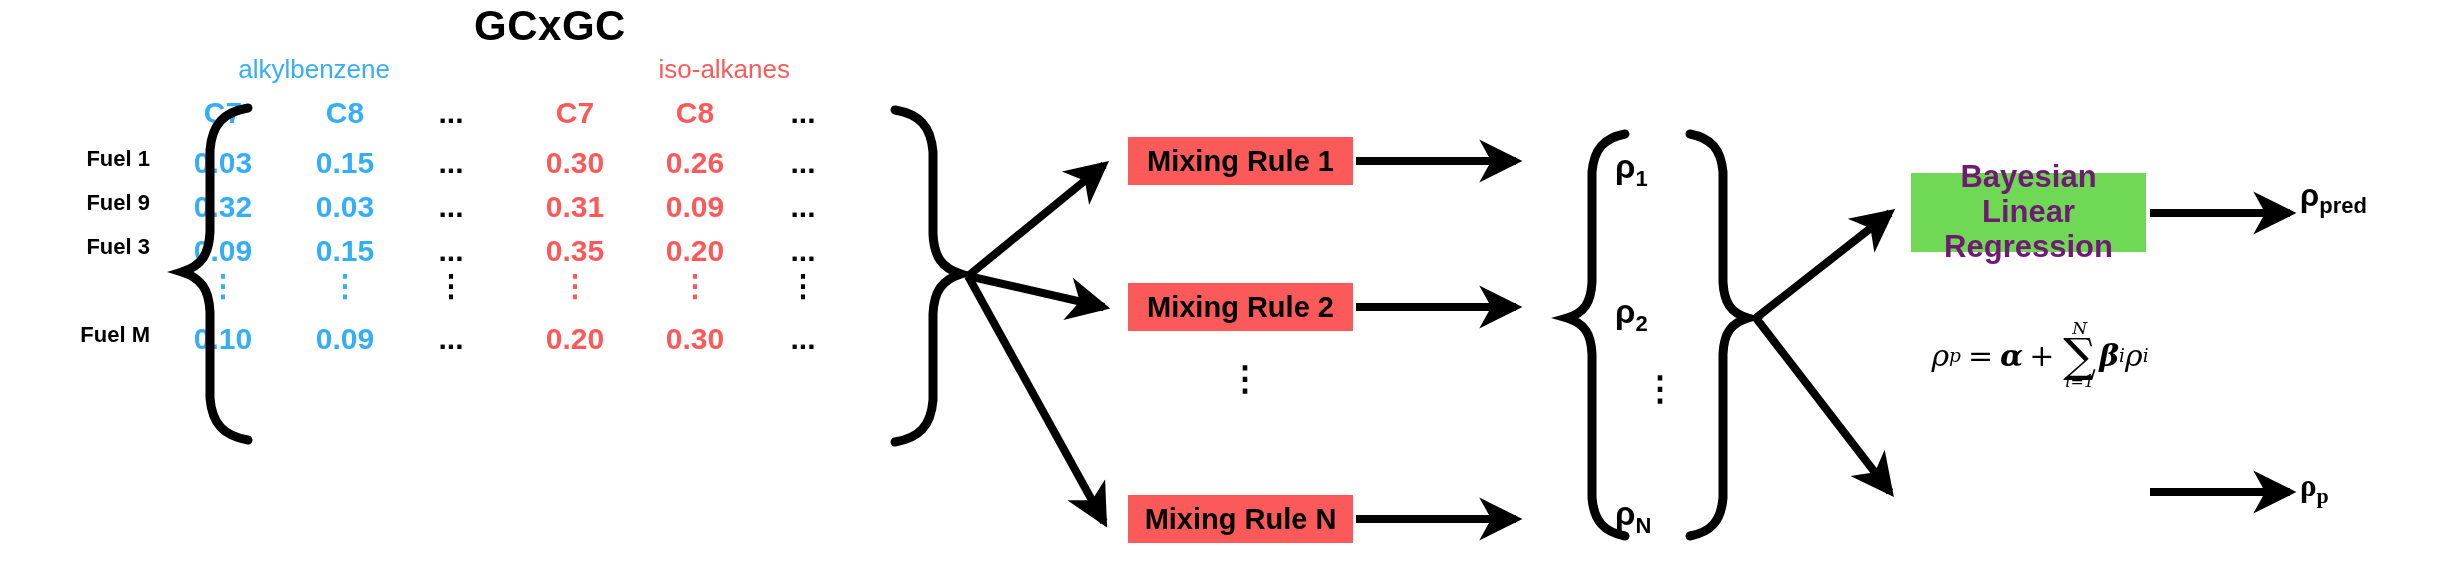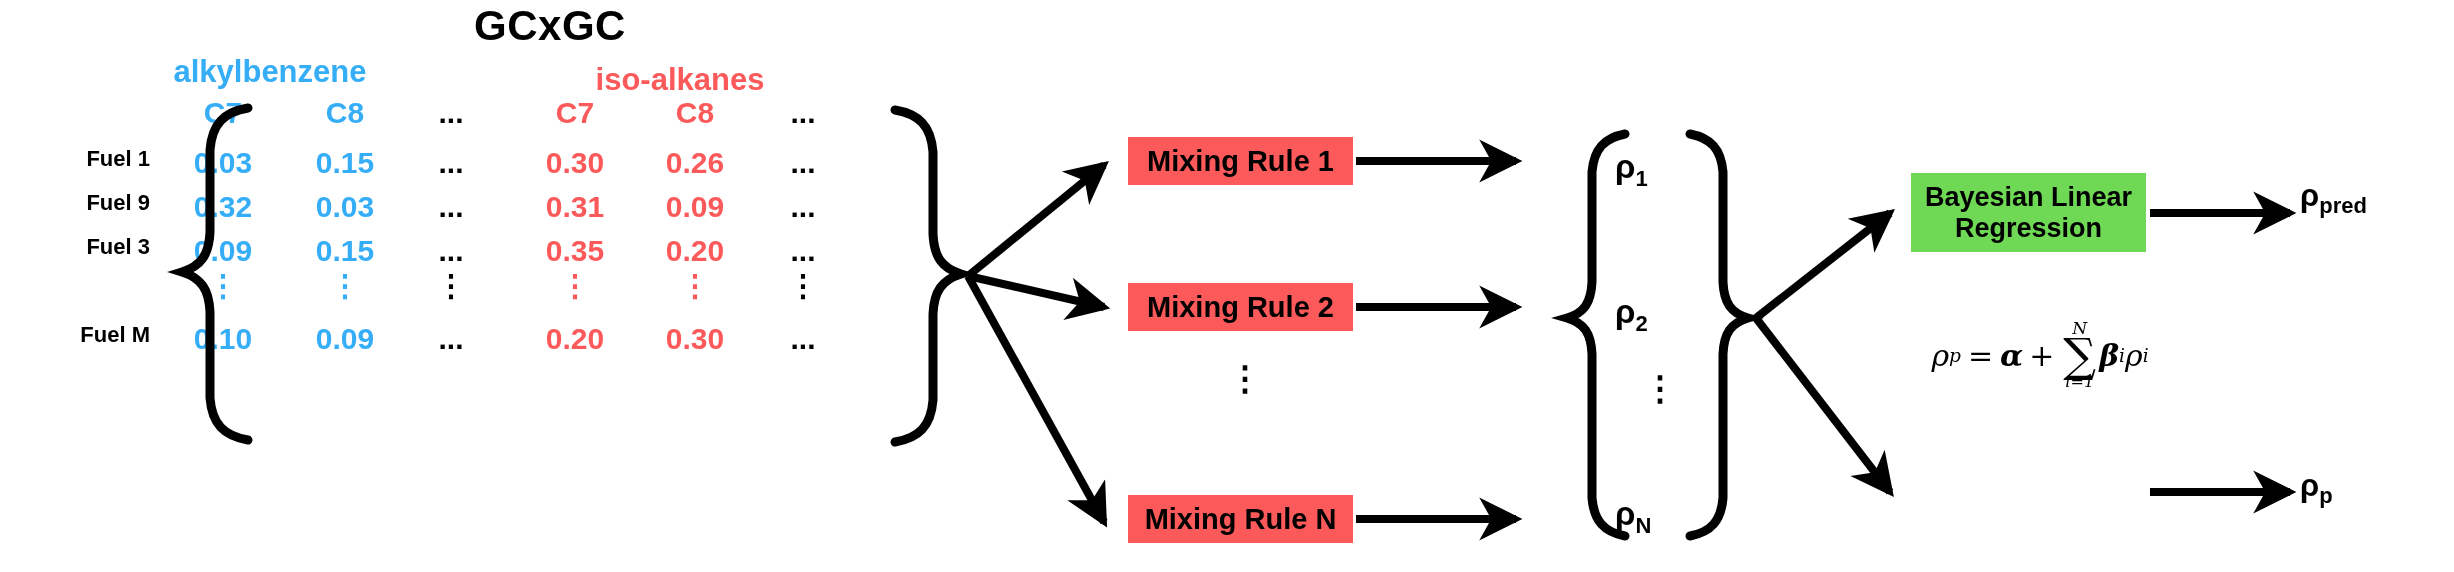--- a/index.html
+++ b/index.html
@@ -11,24 +11,24 @@
   
   #gcxgc-title{
     left:400px;top:2px;width:300px;text-align:center;
     font-size:42px;font-weight:700;color:#000;letter-spacing:.5px;
   }
 
   
   #matrix-block{left:0px;top:46px;width:930px;height:330px;}
 
   .grp-head{
-    position:absolute;font-size:31px;font-weight:700;text-align:center;
+    position:absolute;font-size:26px;font-weight:400;text-align:right;
   }
   .grp-alkyl{color:#35AEF7;left:150px;top:8px;width:240px;}
-  .grp-iso{color:#FC5A5A;left:570px;top:16px;width:220px;}
+  .grp-iso{color:#FC5A5A;left:570px;top:8px;width:220px;}
 
   .mrow{position:absolute;left:0;width:930px;height:44px;}
   .rowlabel{
     position:absolute;left:0px;width:150px;text-align:right;
     font-size:22px;font-weight:700;color:#000;
   }
   .cell{
     position:absolute;text-align:center;font-size:30px;font-weight:700;
   }
   .c-blue{color:#35AEF7;}
@@ -69,21 +69,21 @@
   #rhoN{left:1615px;top:495px;}
   #rho-vdots{
     left:1615px;top:378px;width:90px;text-align:center;
     font-size:34px;font-weight:700;color:#000;line-height:.62;
   }
   .sub{font-size:22px;vertical-align:sub;}
 
   
   #blr-box{
     position:absolute;left:1911px;top:173px;width:235px;height:79px;background:#6FD855;
-    color:#000000;font-size:27px;font-weight:700;line-height:1.12;
+    color:#701a75;font-size:31px;font-weight:700;line-height:1.12;
     display:flex;align-items:center;justify-content:center;text-align:center;
   }
   #det-box{
     position:absolute;left:1911px;top:452px;width:235px;height:79px;background:#29ABF2;
     color:#000;font-size:27px;font-weight:700;line-height:1.12;
     display:flex;align-items:center;justify-content:center;text-align:center;
   }
 
   
   #equation{
@@ -98,21 +98,21 @@
   .sigma-wrap{display:inline-flex;flex-direction:column;align-items:center;margin:0 3px;line-height:1;}
   .sigma-top{font-size:17px;font-style:italic;}
   .sigma-glyph{font-size:46px;font-style:normal;font-family:"DejaVu Serif",serif;line-height:.82;}
   .sigma-bot{font-size:16px;font-style:italic;}
 
   
   .outlabel{
     position:absolute;font-size:31px;font-weight:700;color:#000;white-space:nowrap;
   }
   #out-pred{left:2300px;top:178px;}
-  #out-p{left:2300px;top:468px;}
+  #out-p{left:2300px;top:468px;font-family:Liberation Serif, serif;}
 
   
   #arrows{position:absolute;left:0;top:0;width:2454px;height:572px;}
 </style>
 </head>
 <body>
 
 <div id="stage">
 
   <div class="abs" id="gcxgc-title">GCxGC</div>

